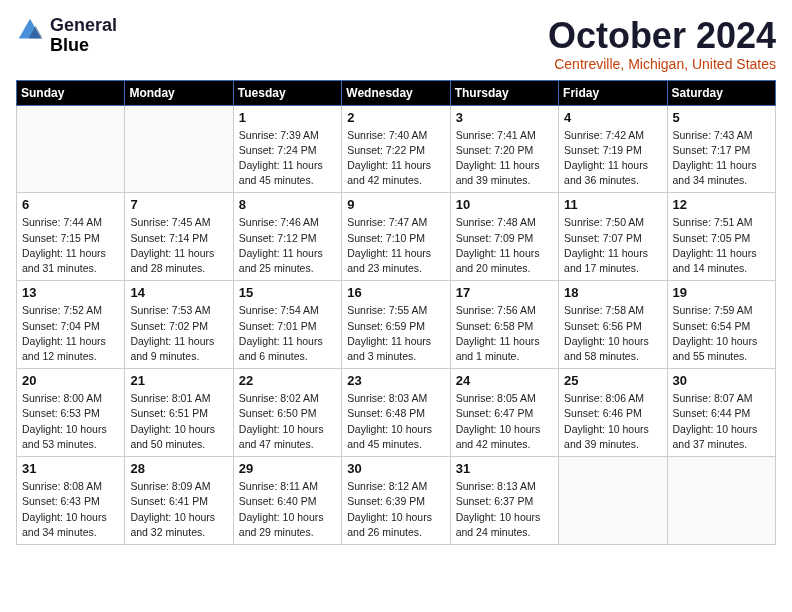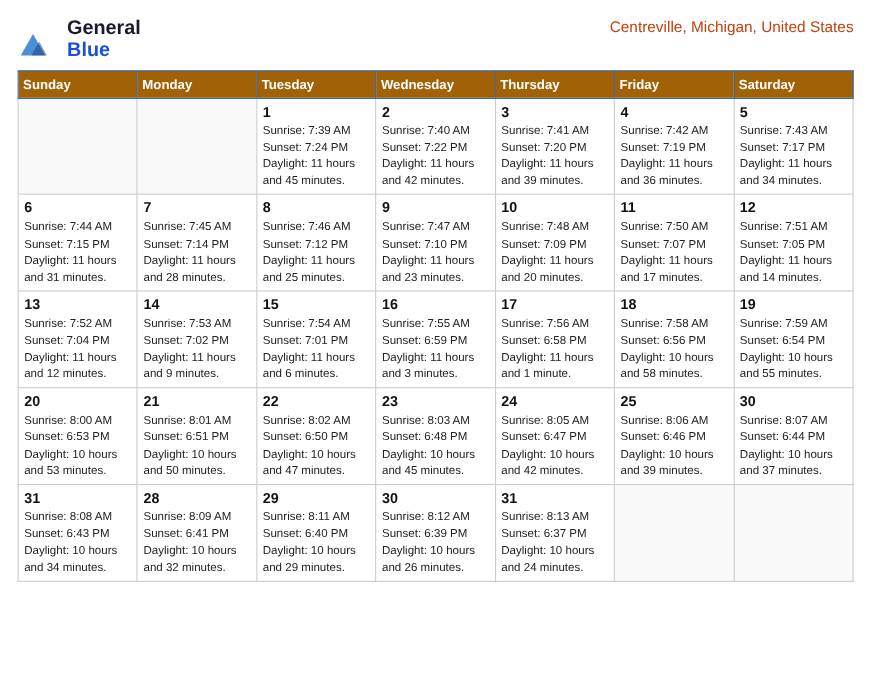--- a/index.html
+++ b/index.html
@@ -11,31 +11,31 @@
       padding: 16px;
     }
     .header {
       display: flex;
       justify-content: space-between;
       align-items: flex-start;
       margin-bottom: 8px;
     }
     .logo {
       display: flex;
-      align-items: flex-end;
-      gap: 17px;
+      align-items: flex-start;
+      gap: 6px;
     }
     .logo-text {
       font-size: 18px;
       font-weight: bold;
       color: #1a1a2e;
       line-height: 1.1;
     }
     .logo-text span {
-      color: #1d4ed8;
+      color: #000000;
     }
     .logo-icon {
       width: 28px;
       height: 28px;
     }
     .title-block {
       text-align: right;
     }
     .month-title {
       font-size: 36px;
@@ -46,21 +46,21 @@
     .location {
       font-size: 14px;
       color: #c2410c;
     }
     .calendar {
       width: 100%;
       border-collapse: collapse;
       font-size: 11px;
     }
     .calendar th {
-      background: #a16207;
+      background: #000000;
       color: #fff;
       padding: 5px 4px;
       text-align: left;
       font-size: 12px;
       font-weight: bold;
       border: 1px solid #3a6ab0;
     }
     .calendar td {
       border: 1px solid #ccc;
       vertical-align: top;
@@ -92,20 +92,21 @@
     <svg class="logo-icon" viewBox="0 0 40 40" width="40" height="40">
       <polygon points="20,4 36,32 4,32" fill="#4a90d9"></polygon>
       <polygon points="28,14 38,32 18,32" fill="#1a3a6e" opacity="0.5"></polygon>
     </svg>
     <div>
       <div class="logo-text">General</div>
       <div class="logo-text"><span>Blue</span></div>
     </div>
   </div>
   <div class="title-block">
+    <div class="month-title">October 2024</div>
     <div class="location">Centreville, Michigan, United States</div>
   </div>
 </div>
 
 <table class="calendar">
   <thead>
     <tr>
     <th>Sunday</th>
         <th>Monday</th>
         <th>Tuesday</th>

